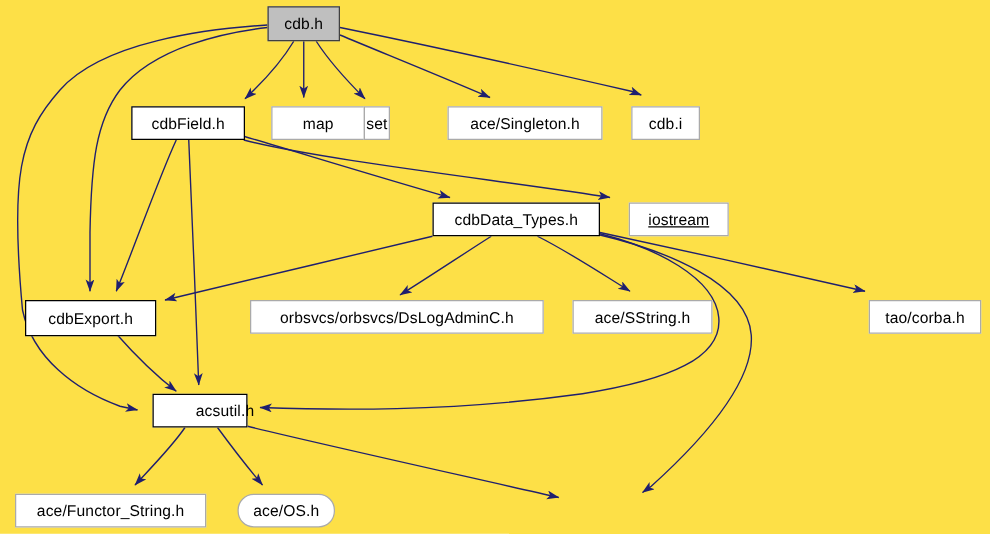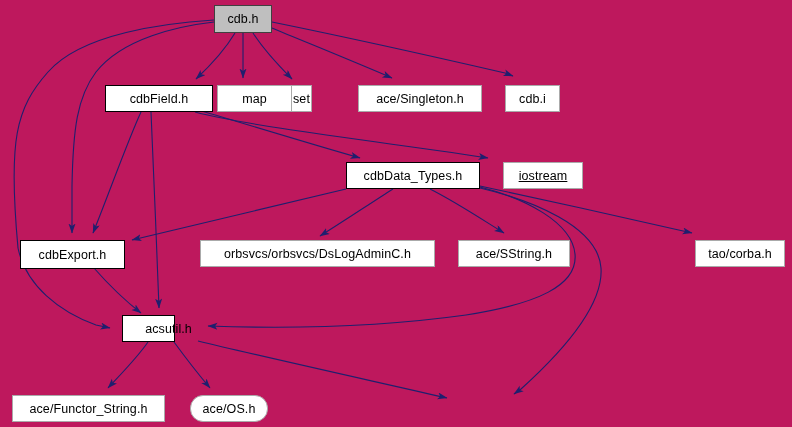--- a/index.html
+++ b/index.html
@@ -28,21 +28,21 @@
     font-weight:normal;
   }
   .node.strong{
     border:1px solid #000000;
   }
   .node-label{pointer-events:none;}
 </style>
 </head>
 <body>
 
-<div id="graph" style="background: #be185d;">
+<div id="graph" style="background: #fde047;">
 
   <svg id="edges" viewBox="0 0 792 427" width="792" height="427" xmlns="http://www.w3.org/2000/svg">
     <defs>
       <marker id="ah" markerWidth="10" markerHeight="10" refX="8.6" refY="3.2" orient="auto" markerUnits="strokeWidth">
         <path d="M0,0 L9,3.2 L0,6.4 L2.2,3.2 z" fill="#1f1f6e"></path>
       </marker>
     </defs>
     <g fill="none" stroke="#1f1f6e" stroke-width="1.1" marker-end="url(#ah)">
 
       <path d="M235,33 C226,48 212,64 196,79"></path>
@@ -85,21 +85,21 @@
 
       <path d="M174,342 C185,357 199,375 210,388"></path>
 
       <path d="M198,341 C255,355 386,384 447,398"></path>
     </g>
   </svg>
 
   <div class="node root" style="left: 214px; top: 5px; width: 58px; height: 28px;">
       <span class="node-label">cdb.h</span>
     </div>
-  <div class="node strong" style="left: 105px; top: 85px; width: 108px; height: 27px;">
+  <div class="node strong" style="left: 105px; top: 85px; width: 91px; height: 27px;">
       <span class="node-label">cdbField.h</span>
     </div>
   <div class="node" style="left: 217px; top: 85px; width: 75px; height: 27px;">
       <span class="node-label">map</span>
     </div>
   <div class="node" style="left: 291px; top: 85px; width: 21px; height: 27px;">
       <span class="node-label">set</span>
     </div>
   <div class="node" style="left: 358px; top: 85px; width: 124px; height: 27px;">
       <span class="node-label">ace/Singleton.h</span>
@@ -118,21 +118,21 @@
     </div>
   <div class="node" style="left: 200px; top: 240px; width: 235px; height: 27px;">
       <span class="node-label">orbsvcs/orbsvcs/DsLogAdminC.h</span>
     </div>
   <div class="node" style="left: 458px; top: 240px; width: 112px; height: 27px;">
       <span class="node-label">ace/SString.h</span>
     </div>
   <div class="node" style="left: 695px; top: 240px; width: 90px; height: 27px;">
       <span class="node-label">tao/corba.h</span>
     </div>
-  <div class="node strong" style="left: 122px; top: 315px; width: 53px; height: 27px; padding-left: 40px;">
+  <div class="node strong" style="left: 122px; top: 315px; width: 76px; height: 27px; padding-left: 40px;">
       <span class="node-label">acsutil.h</span>
     </div>
   <div class="node" style="left: 12px; top: 395px; width: 153px; height: 27px;">
       <span class="node-label">ace/Functor_String.h</span>
     </div>
   <div class="node" style="left: 190px; top: 395px; width: 78px; height: 27px; border-radius: 13px;">
       <span class="node-label">ace/OS.h</span>
     </div>
 
 </div>

